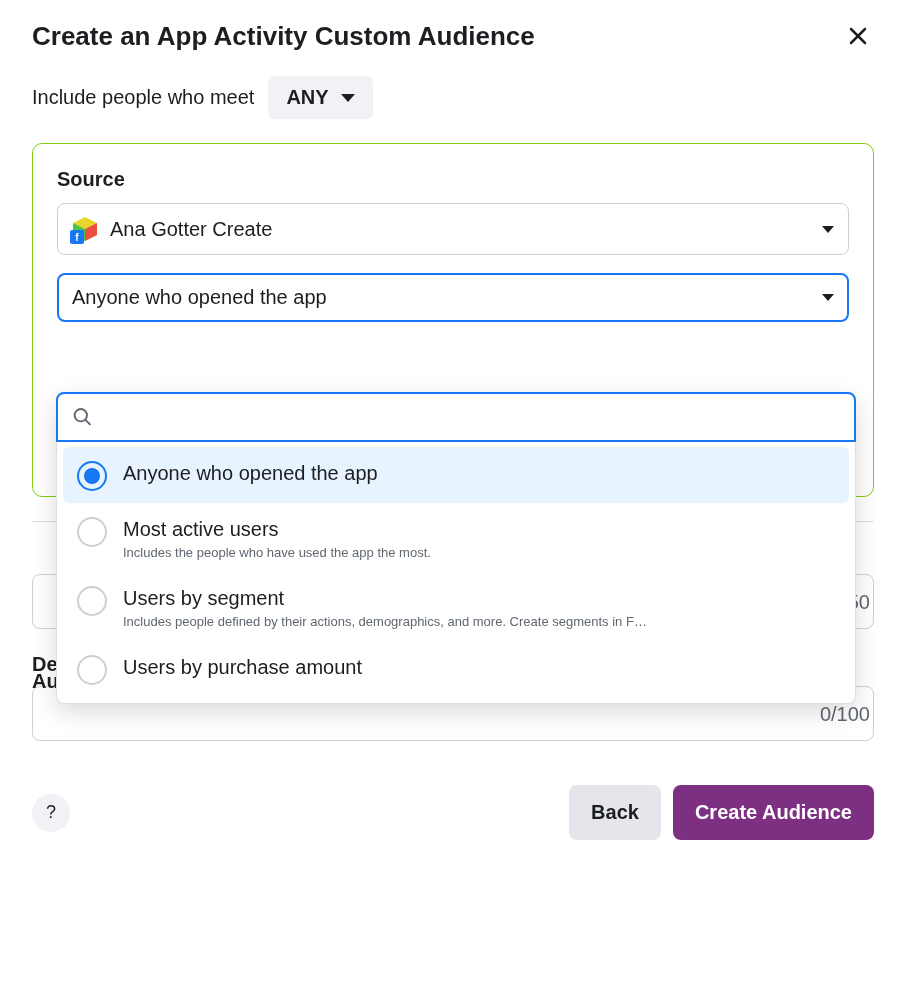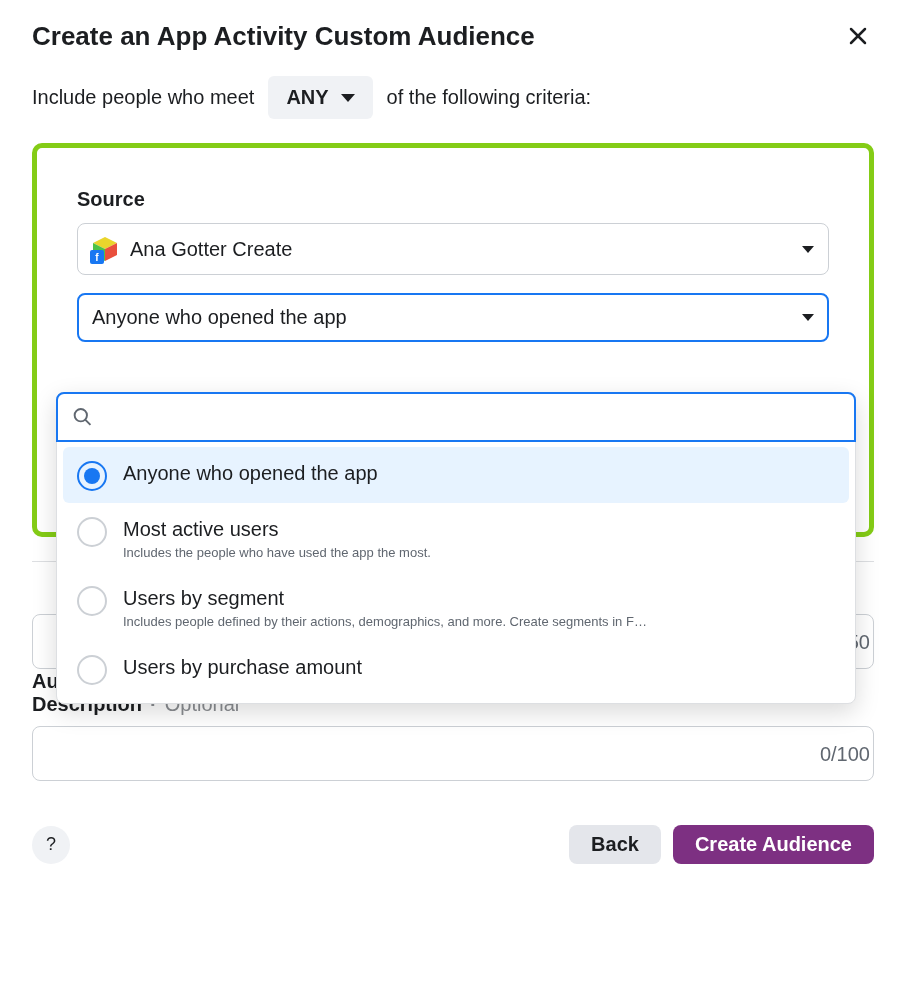--- a/index.html
+++ b/index.html
@@ -61,23 +61,23 @@
       cursor: pointer;
     }
     .chevron-down {
       width: 0;
       height: 0;
       border-left: 7px solid transparent;
       border-right: 7px solid transparent;
       border-top: 8px solid #1c1e21;
     }
     .criteria-card {
-      border: 5px solid #84cc16;
+      border: 1px solid #84cc16;
       border-radius: 10px;
-      padding: 40px;
+      padding: 24px;
       margin-bottom: 24px;
     }
     .field-label {
       font-size: 20px;
       font-weight: 700;
       color: #1c1e21;
       margin-bottom: 12px;
     }
     .field-spacer {
       height: 18px;
@@ -276,21 +276,21 @@
       justify-content: center;
       cursor: pointer;
       font-size: 18px;
       color: #1c1e21;
     }
     .footer-buttons {
       display: flex;
       gap: 12px;
     }
     .btn {
-      padding: 8px 22px;
+      padding: 16px 22px;
       border-radius: 8px;
       border: none;
       font-size: 20px;
       font-weight: 600;
       cursor: pointer;
     }
     .btn-back {
       background: #e4e6eb;
       color: #1c1e21;
     }
@@ -324,21 +324,20 @@
         </svg>
     </button>
   </div>
 
   <div class="criteria-row">
     <span>Include people who meet</span>
     <button class="any-dropdown">
       <span>ANY</span>
       <span class="chevron-down"></span>
     </button>
-    <span>of the following criteria:</span>
   </div>
 
   <div class="criteria-card">
     <div class="field-label">Source</div>
     <div class="select-box">
       <div class="select-left">
         <span class="app-icon">
           <svg class="cube-svg" viewBox="0 0 26 26">
             <polygon points="13,1 25,7 13,13 1,7" fill="#ead52c"></polygon>
             <polygon points="1,7 13,13 13,25 1,19" fill="#4dc247"></polygon>

